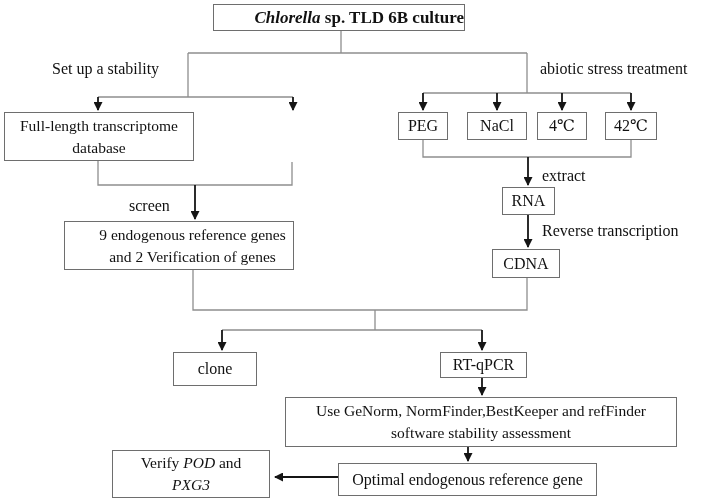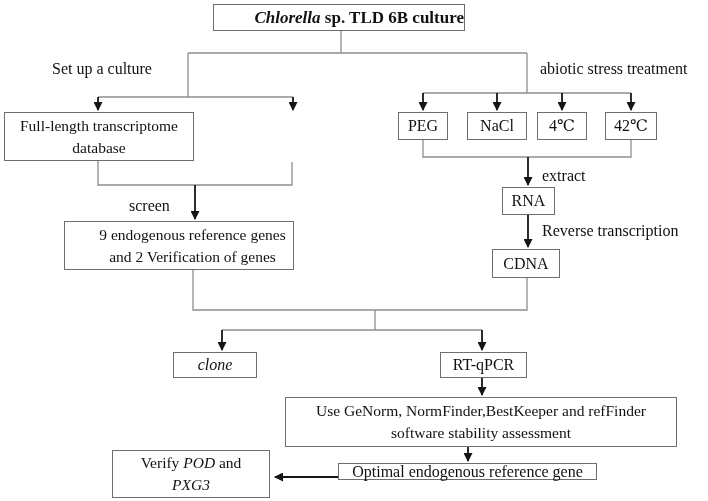--- a/index.html
+++ b/index.html
@@ -74,21 +74,21 @@
     <line class="a" x1="482" y1="330" x2="482" y2="350" marker-end="url(#ah)"></line>
     <line class="a" x1="482" y1="378" x2="482" y2="395" marker-end="url(#ah)"></line>
     <line class="a" x1="468" y1="447" x2="468" y2="461" marker-end="url(#ah)"></line>
     <line class="a" x1="338" y1="477" x2="275" y2="477" marker-end="url(#ah)"></line>
   </svg>
 
   <div class="box title-box" style="left:213px;top:4px;width:252px;height:27px;">
     <div class="ln"><span class="ital">Chlorella</span> <span>sp. TLD 6B culture</span></div>
   </div>
 
-  <div class="edge-label" style="left:52px;top:60px;">Set up a culture</div>
+  <div class="edge-label" style="left:52px;top:60px;">Set up a stability</div>
   <div class="edge-label" style="left:540px;top:60px;">abiotic stress treatment</div>
 
   <div class="box" style="left:4px;top:112px;width:190px;height:49px;">
     <span class="ln">Full-length transcriptome</span>
     <span class="ln">database</span>
   </div>
 
 
   <div class="box" style="left:398px;top:112px;width:50px;height:28px;font-size:16px;">PEG</div>
   <div class="box" style="left:467px;top:112px;width:60px;height:28px;font-size:16px;">NaCl</div>
@@ -103,28 +103,28 @@
   </div>
 
   <div class="edge-label" style="left:542px;top:167px;">extract</div>
 
   <div class="box" style="left:502px;top:187px;width:53px;height:28px;font-size:16px;">RNA</div>
 
   <div class="edge-label" style="left:542px;top:222px;">Reverse transcription</div>
 
   <div class="box" style="left:492px;top:249px;width:68px;height:29px;font-size:16px;">CDNA</div>
 
-  <div class="box" style="left:173px;top:352px;width:84px;height:26px;font-size:16px;font-style:italic;">clone</div>
+  <div class="box" style="left:173px;top:352px;width:84px;height:34px;font-size:16px;">clone</div>
   <div class="box" style="left:440px;top:352px;width:87px;height:26px;font-size:16px;">RT-qPCR</div>
 
   <div class="box" style="left:285px;top:397px;width:392px;height:50px;">
     <span class="ln">Use GeNorm, NormFinder,BestKeeper and refFinder</span>
     <span class="ln">software stability assessment</span>
   </div>
 
   <div class="box" style="left:112px;top:450px;width:158px;height:48px;">
     <span class="ln"><span>Verify</span> <span class="ital">POD</span> <span>and</span></span>
     <span class="ln ital">PXG3</span>
   </div>
 
-  <div class="box" style="left:338px;top:463px;width:259px;height:17px;font-size:16px;text-align:right;">Optimal endogenous reference gene</div>
+  <div class="box" style="left:338px;top:463px;width:259px;height:33px;font-size:16px;text-align:right;">Optimal endogenous reference gene</div>
 
 </div>
 
 </body></html>

